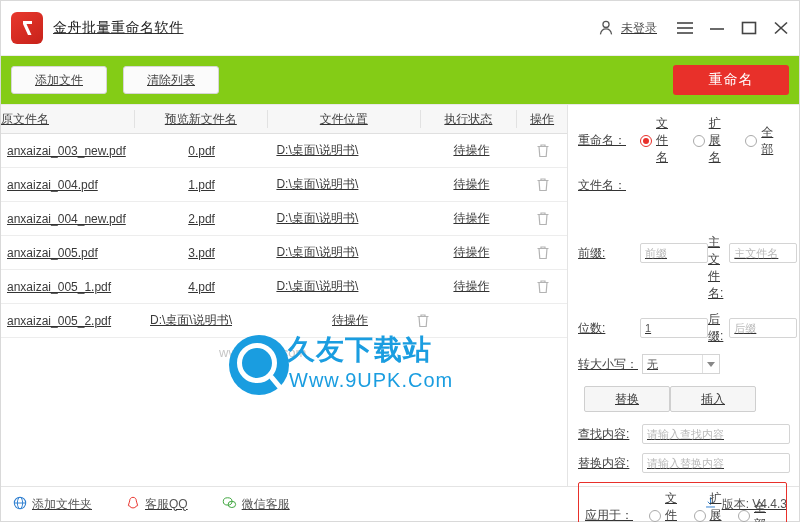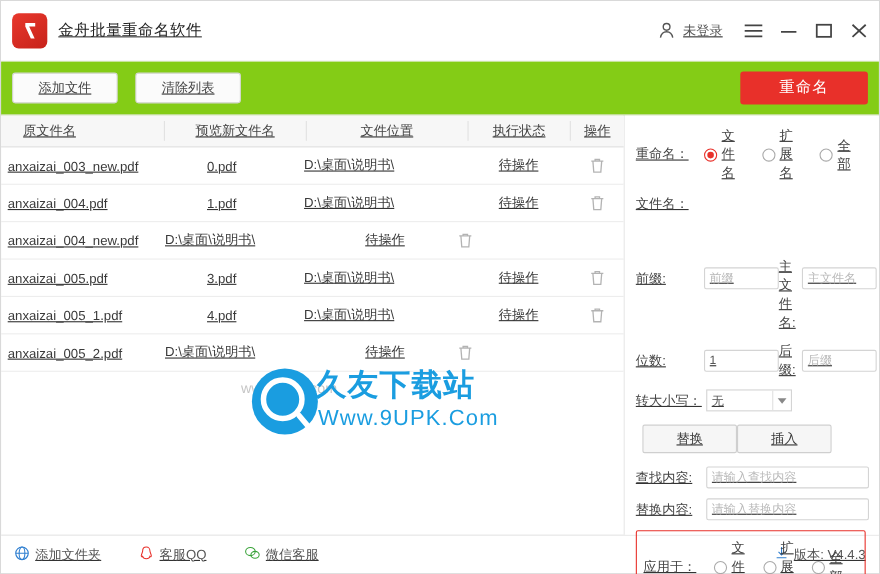--- a/index.html
+++ b/index.html
@@ -145,21 +145,21 @@
     display: flex;
     height: 28px;
     background: #f7f7f7;
     border-bottom: 1px solid #e0e0e0;
     align-items: center;
     font-size: 12px;
     color: #444;
     flex: none;
   }
   .table-head .cell { display: flex; align-items: center; justify-content: center; height: 100%; }
-  .c-orig   { width: 133px; padding-left: 20px; justify-content: flex-start !important; }
+  .c-orig   { width: 133px; padding-left: 0; justify-content: flex-start !important; }
   .c-prev   { width: 133px; }
   .c-loc    { width: 152px; }
   .c-state  { width: 96px; }
   .c-act    { width: 50px; }
   .divider-v {
     width: 1px;
     height: 18px;
     background: #e2e2e2;
   }
   .table-body { flex: 0 0 auto; }
@@ -475,20 +475,21 @@
           <div class="cell c-loc">D:\桌面\说明书\</div>
           <div class="cell c-state">待操作</div>
           <div class="cell c-act">
             <svg class="trash" viewBox="0 0 14 15">
                 <path d="M1.5 3.5 h11 M5 3.5 v-1.5 h4 v1.5 M3 3.5 l0.8 10 h6.4 l0.8 -10" fill="none" stroke="#8c8c8c" stroke-width="1.2"></path>
               </svg>
           </div>
         </div>
         <div class="row">
           <div class="cell c-orig">anxaizai_004_new.pdf</div>
+          <div class="cell c-prev">2.pdf</div>
           <div class="cell c-loc">D:\桌面\说明书\</div>
           <div class="cell c-state">待操作</div>
           <div class="cell c-act">
             <svg class="trash" viewBox="0 0 14 15">
                 <path d="M1.5 3.5 h11 M5 3.5 v-1.5 h4 v1.5 M3 3.5 l0.8 10 h6.4 l0.8 -10" fill="none" stroke="#8c8c8c" stroke-width="1.2"></path>
               </svg>
           </div>
         </div>
         <div class="row">
           <div class="cell c-orig">anxaizai_005.pdf</div>

